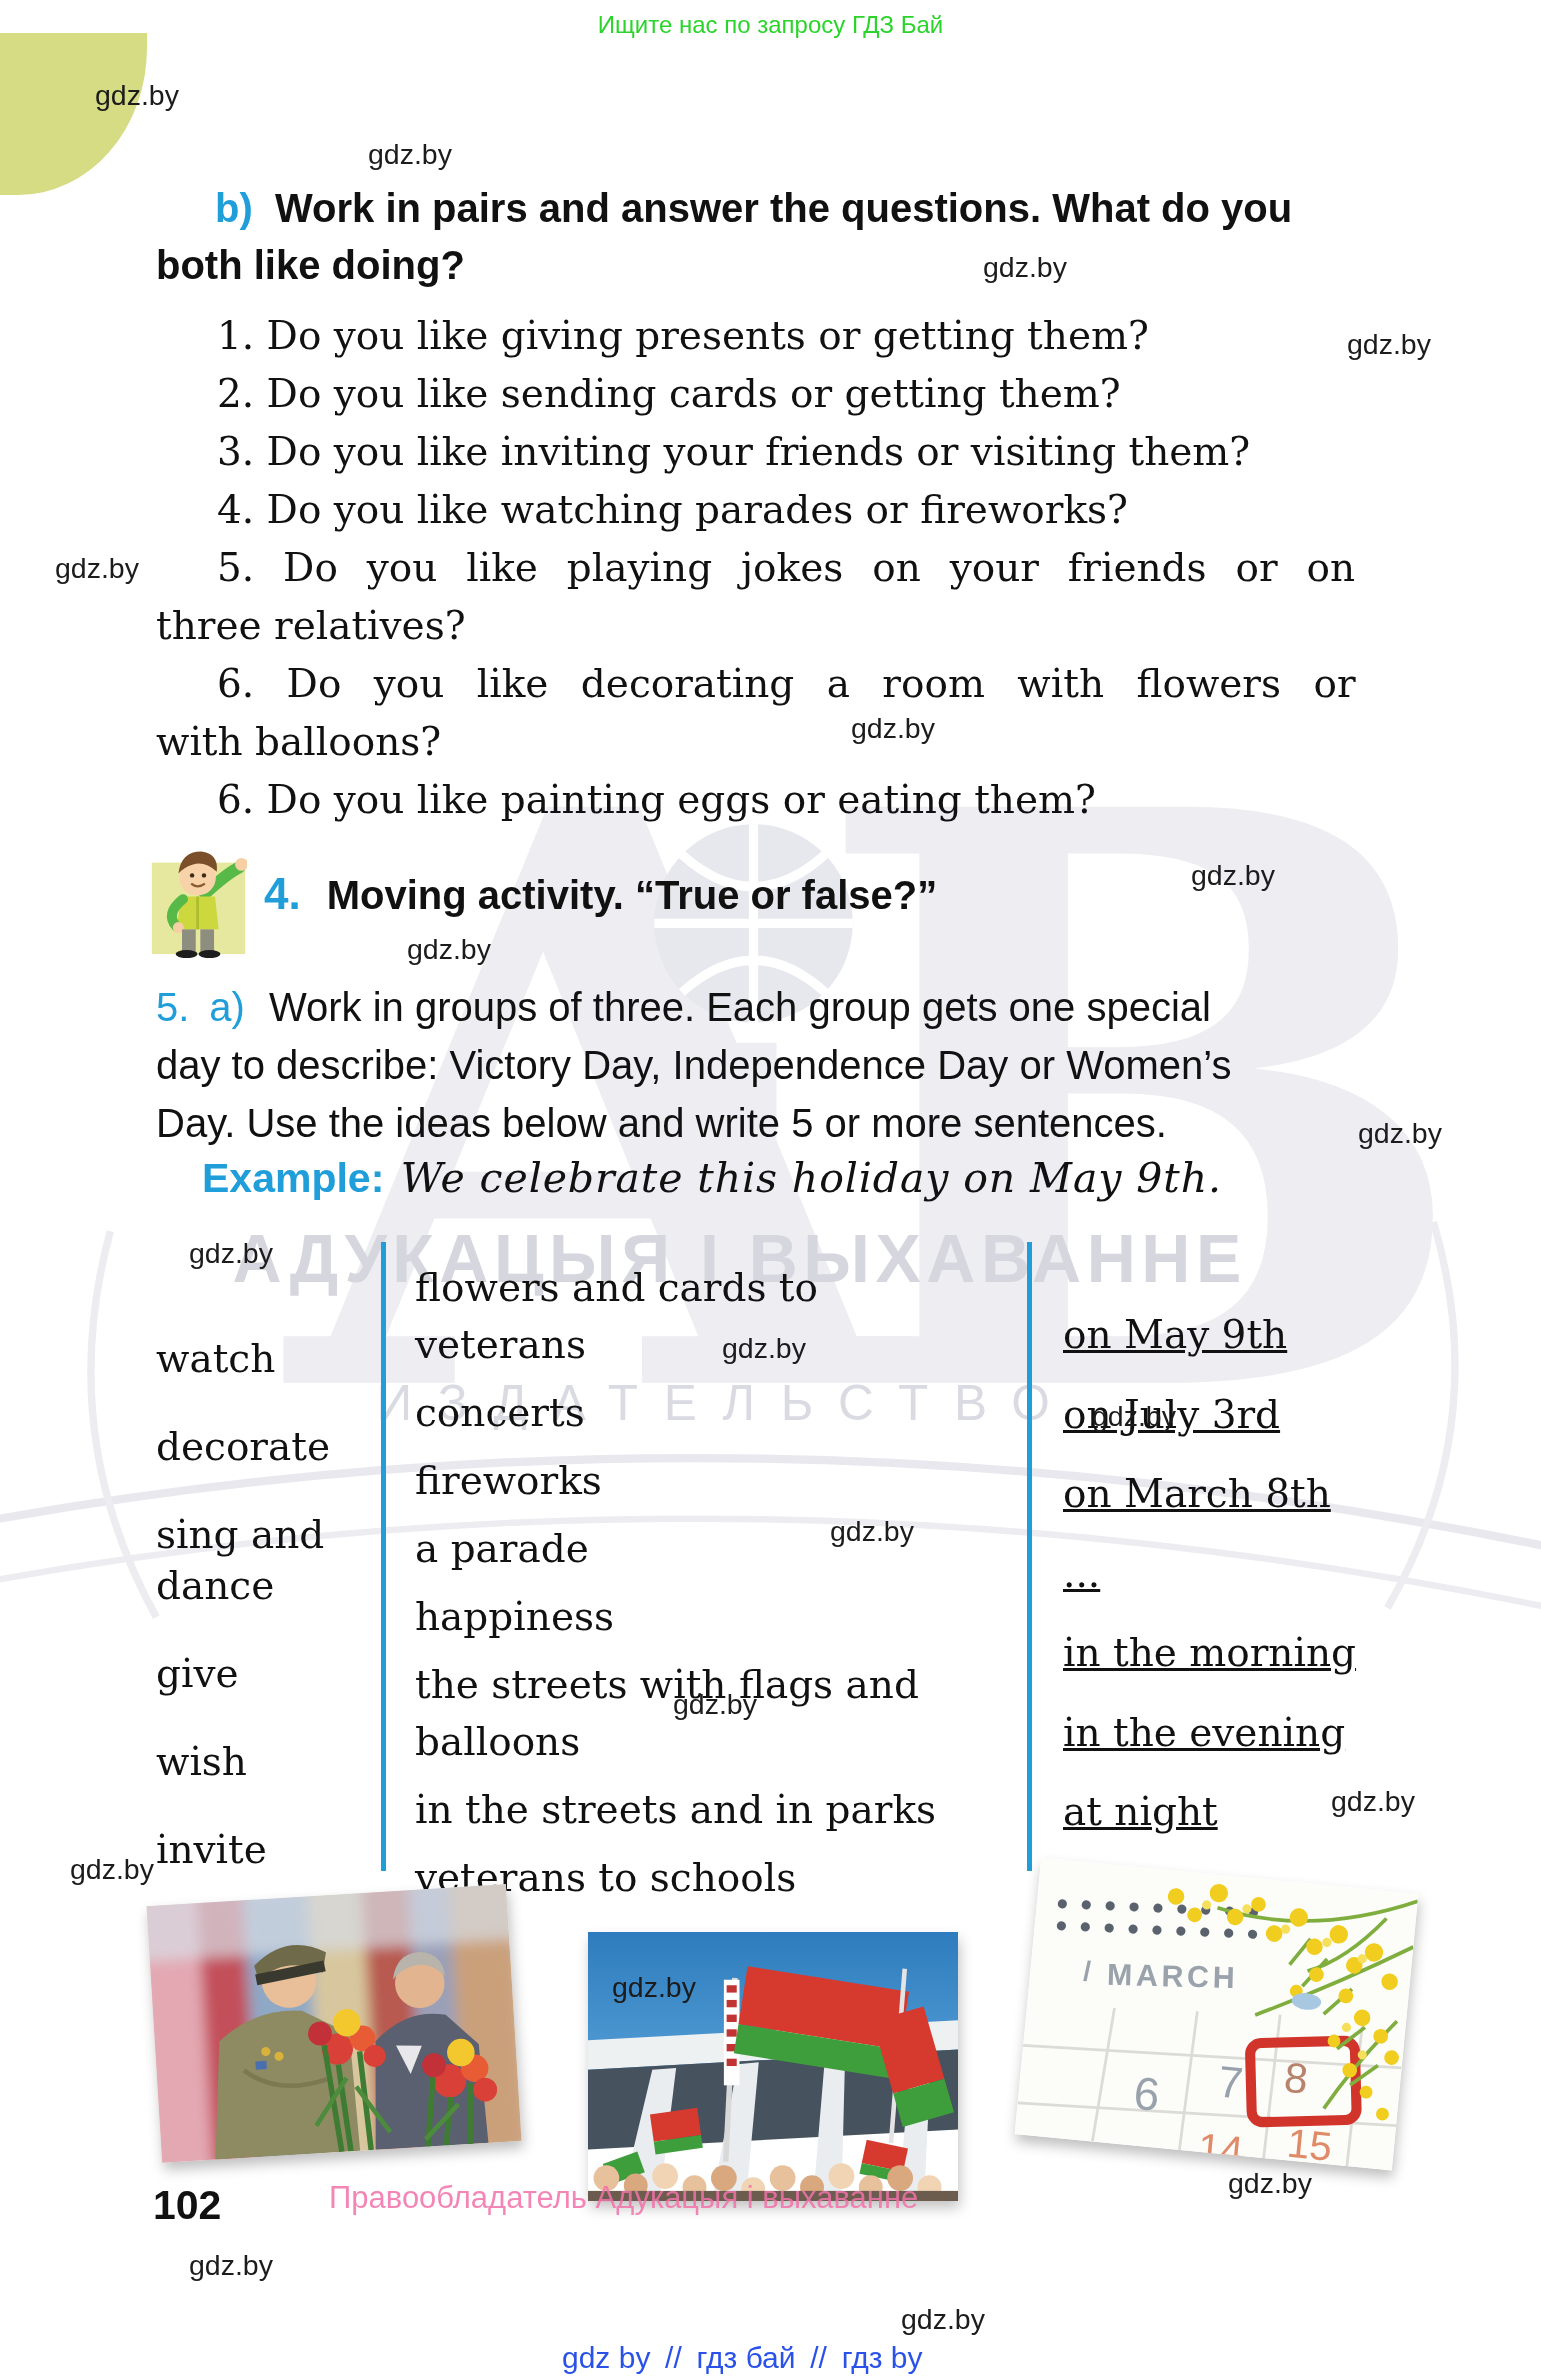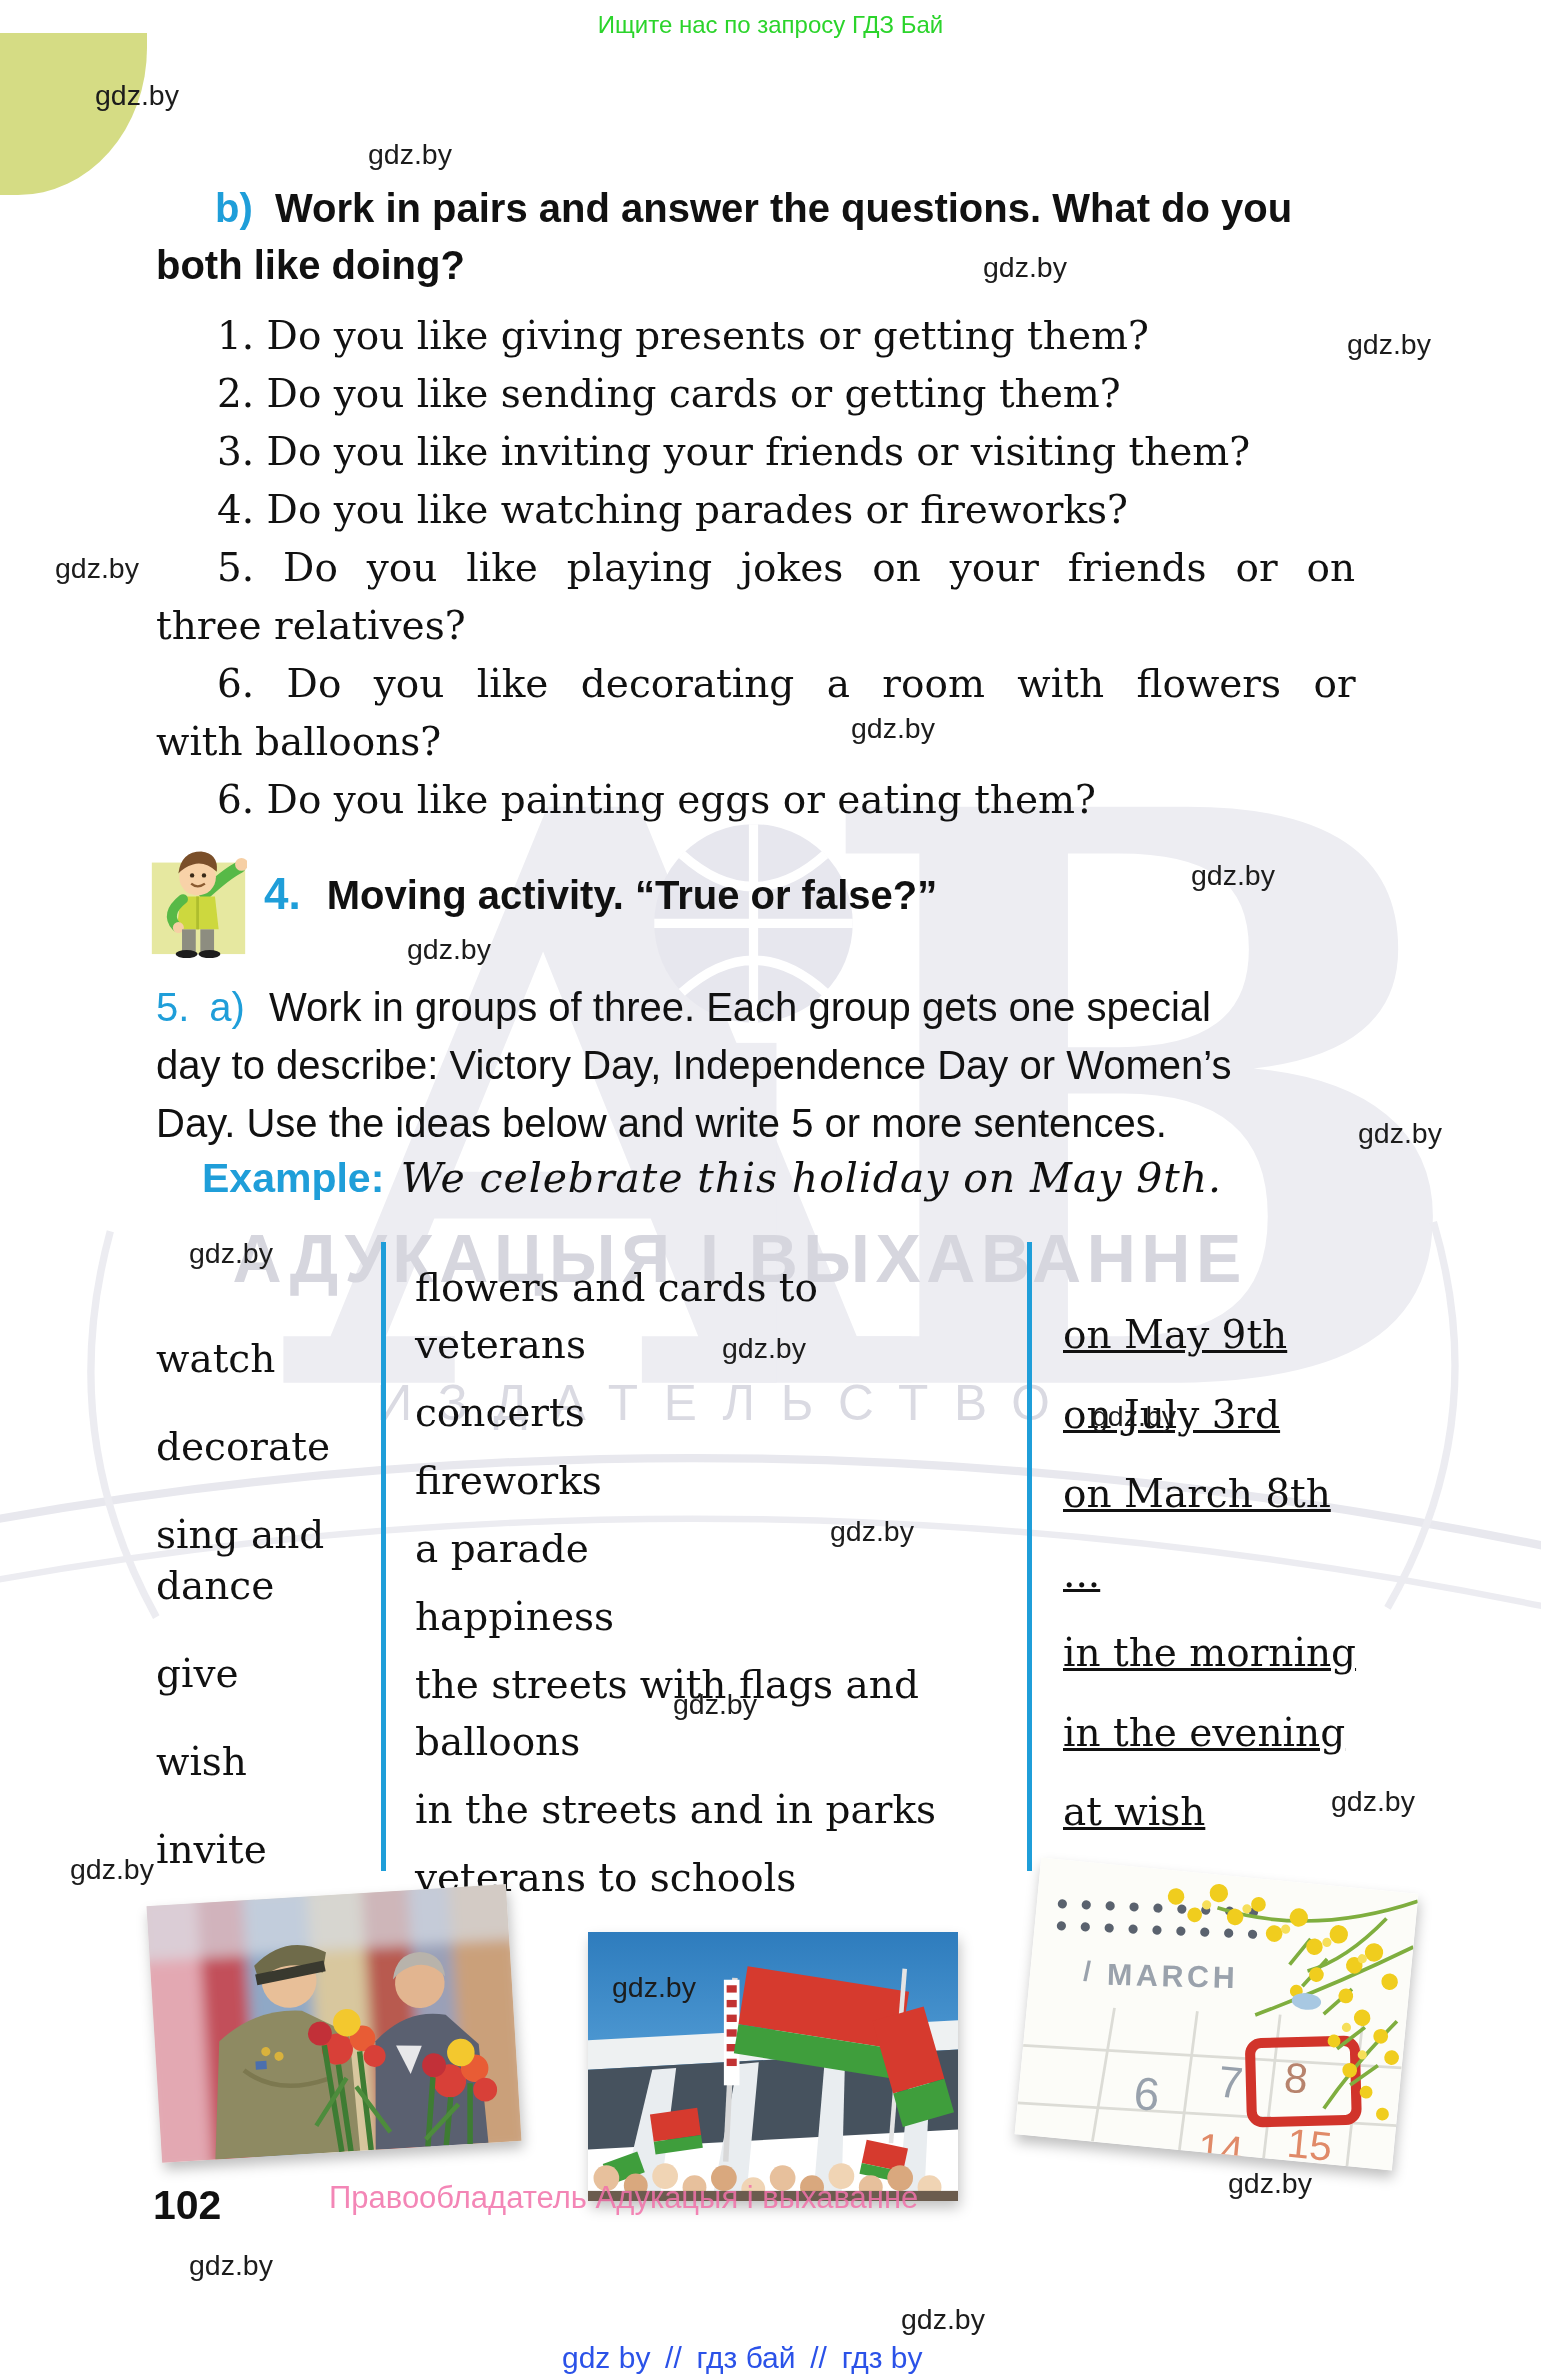--- a/index.html
+++ b/index.html
@@ -218,21 +218,21 @@
       <div class="titem">
         <div>...</div>
       </div>
       <div class="titem">
         <div>in the morning</div>
       </div>
       <div class="titem">
         <div>in the evening</div>
       </div>
       <div class="titem">
-        <div>at wish</div>
+        <div>at night</div>
       </div>
     </div>
 
   <svg class="abs photo photoL" width="360" height="257" viewBox="0 0 392 280">
     <defs>
         <filter id="blurL" x="-20%" y="-20%" width="140%" height="140%">
           <feGaussianBlur stdDeviation="7"></feGaussianBlur>
         </filter>
       </defs>
     <rect width="392" height="280" fill="#d8cfc6"></rect>

